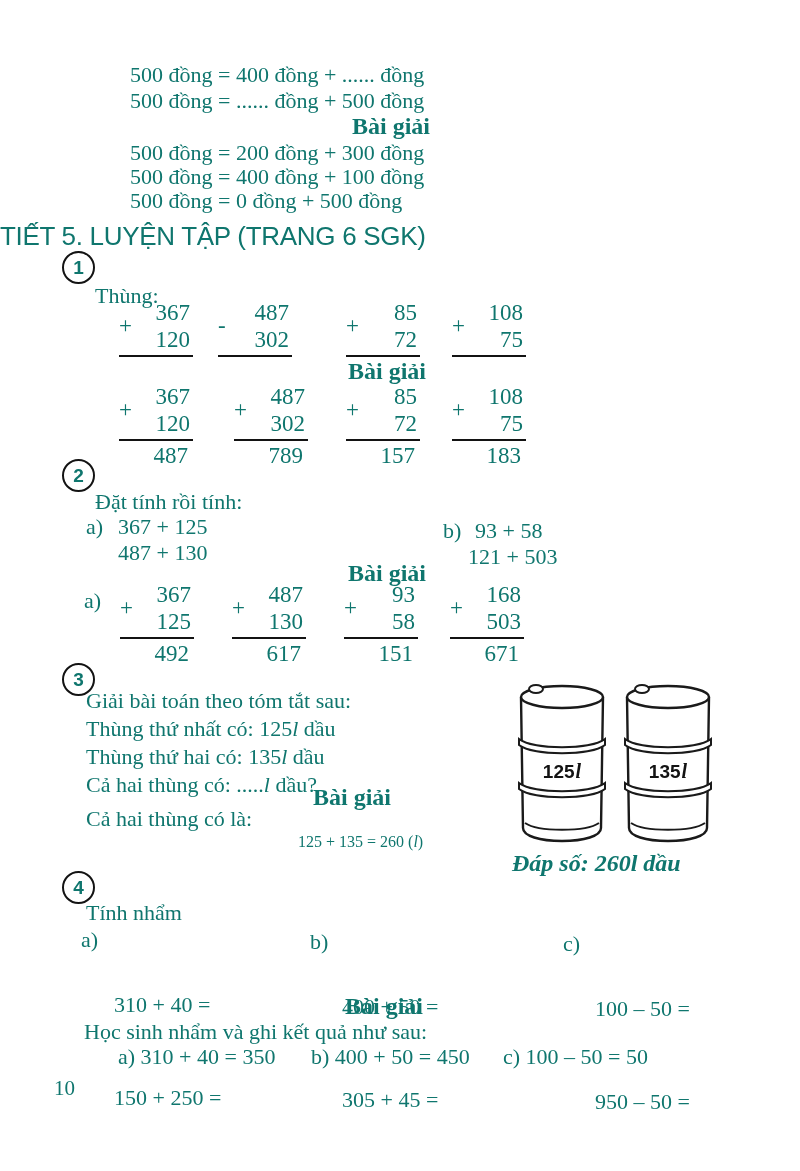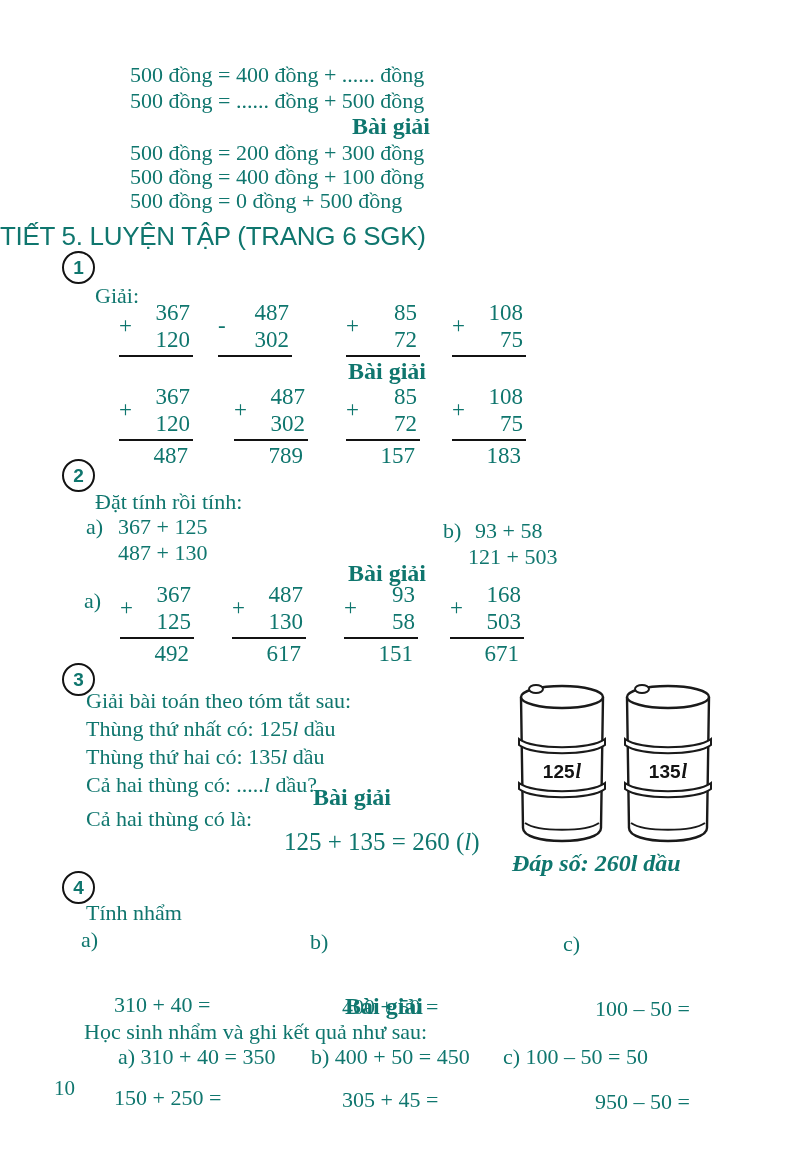--- a/index.html
+++ b/index.html
@@ -38,21 +38,21 @@
   <div class="abs txt" style="left:130px;top:62px">500 đồng = 400 đồng + ...... đồng</div>
   <div class="abs txt" style="left:130px;top:88px">500 đồng = ...... đồng + 500 đồng</div>
   <div class="abs bai" style="left:352px;top:113px">Bài giải</div>
   <div class="abs txt" style="left:130px;top:140px">500 đồng = 200 đồng + 300 đồng</div>
   <div class="abs txt" style="left:130px;top:164px">500 đồng = 400 đồng + 100 đồng</div>
   <div class="abs txt" style="left:130px;top:188px">500 đồng = 0 đồng + 500 đồng</div>
 
   <div class="abs title" style="top:221px">TIẾT 5. LUYỆN TẬP (TRANG 6 SGK)</div>
 
   <div class="badge" style="left:62px;top:251px">1</div>
-  <div class="abs txt" style="left:95px;top:283px">Giải:</div>
+  <div class="abs txt" style="left:95px;top:283px">Thùng:</div>
 
   <div class="cm" style="left:119px;top:299px">
     <div class="cm-body">
         <span class="cm-sign">+</span>
         <span class="cm-nums">
           <span class="cm-num">367</span>
           <span class="cm-num">120</span>
         </span>
       </div>
     <div class="cm-rule"></div>
@@ -191,21 +191,21 @@
     <div class="cm-res">671</div>
   </div>
 
   <div class="badge" style="left:62px;top:663px">3</div>
   <div class="abs txt" style="left:86px;top:688px">Giải bài toán theo tóm tắt sau:</div>
   <div class="abs txt" style="left:86px;top:716px"><span>Thùng thứ nhất có: 125</span><span class="lit">l</span><span> dầu</span></div>
   <div class="abs txt" style="left:86px;top:744px"><span>Thùng thứ hai có: 135</span><span class="lit">l</span><span> dầu</span></div>
   <div class="abs txt" style="left:86px;top:772px"><span>Cả hai thùng có: .....</span><span class="lit">l</span><span> dầu?</span></div>
   <div class="abs bai" style="left:313px;top:784px">Bài giải</div>
   <div class="abs txt" style="left:86px;top:806px">Cả hai thùng có là:</div>
-  <div class="abs txt" style="left:284px;top:829px;font-size:25px"><span>125 + 135 = 260 (</span><span class="lit">l</span><span>)</span></div>
+  <div class="abs txt" style="left:298px;top:829px;font-size:16px"><span>125 + 135 = 260 (</span><span class="lit">l</span><span>)</span></div>
 
   <svg class="abs" style="left:516px;top:681px" width="92" height="164" viewBox="0 0 92 164">
     <path d="M5,16 L7,147 C7,155 24,160 46,160 C68,160 85,155 85,147 L87,16" fill="#ffffff" stroke="#1a1a1a" stroke-width="2.4"></path>
     <path d="M9,142 C22,151 70,151 83,142" fill="none" stroke="#1a1a1a" stroke-width="2"></path>
     <ellipse cx="46" cy="16" rx="41" ry="11" fill="#ffffff" stroke="#1a1a1a" stroke-width="2.4"></ellipse>
     <ellipse cx="20" cy="8" rx="7" ry="4" fill="#ffffff" stroke="#1a1a1a" stroke-width="2"></ellipse>
     <path d="M3,58 C18,69 74,69 89,58 L89,64 C74,75 18,75 3,64 Z" fill="#ffffff" stroke="#1a1a1a" stroke-width="2"></path>
     <path d="M3,102 C18,113 74,113 89,102 L89,108 C74,119 18,119 3,108 Z" fill="#ffffff" stroke="#1a1a1a" stroke-width="2"></path>
     <text x="46" y="97" text-anchor="middle" class="barrel-label"><tspan>125</tspan><tspan class="bl-l" dx="1">l</tspan></text>
   </svg>

